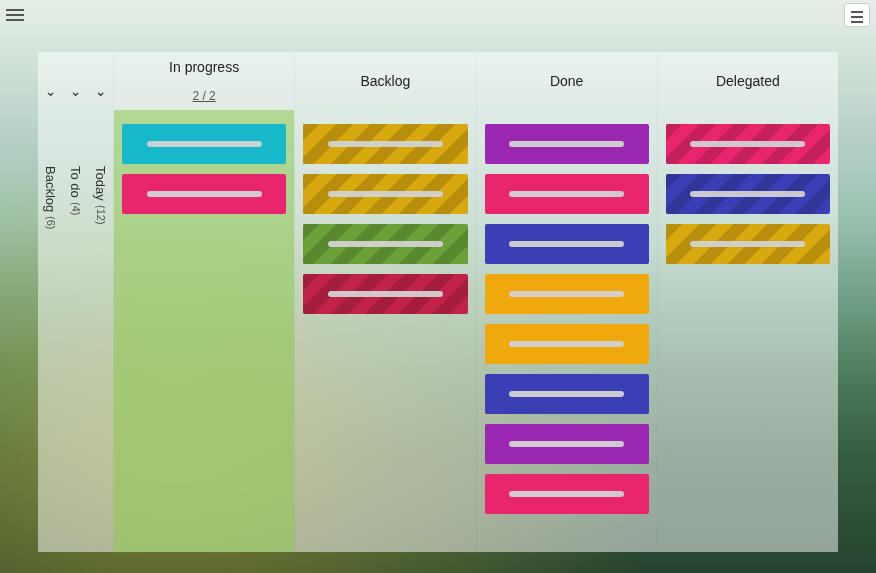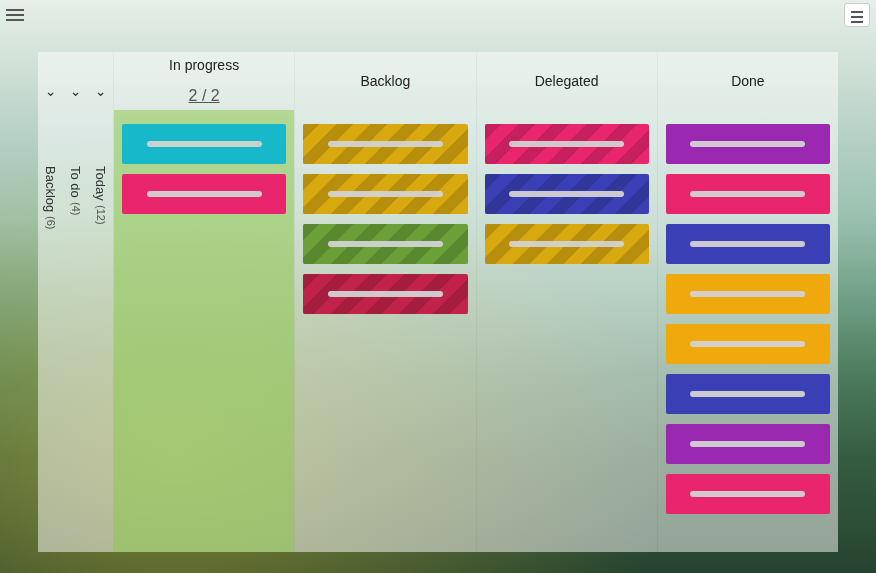--- a/index.html
+++ b/index.html
@@ -54,21 +54,21 @@
   }
   .col {
     flex:1; display:flex; flex-direction:column;
     border-left: 1px solid rgba(0,0,0,0.04);
     min-width:0;
   }
   .col-header {
     height: 58px; display:flex; flex-direction:column; align-items:center; justify-content:center;
     font-size: 14px; color:#222;
   }
-  .col-header .sub { font-size:16px; color:#555; margin-top:14px;text-decoration:underline; }
+  .col-header .sub { font-size:12px; color:#555; margin-top:14px;text-decoration:underline; }
   .col-body {
     flex:1; padding: 4px; overflow:hidden;
   }
   .col-body.wip-ok { background: rgba(140,200,80,0.55); }
   .card {
     height: 40px; margin: 10px 4px; border-radius:2px; position:relative;
     display:flex; align-items:center; justify-content:center; cursor:pointer;
   }
   .card.hatched::after {
     content:""; position:absolute; inset:0;
@@ -151,60 +151,60 @@
           <div class="card c-green hatched">
             <div class="bar"></div>
           </div>
           <div class="card c-red hatched">
             <div class="bar"></div>
           </div>
         </div>
     </div>
     <div class="col">
       <div class="col-header">
+        <span>Done</span>
+      </div>
+      <div class="col-body">
+          <div class="card c-purple">
+            <div class="bar"></div>
+          </div>
+          <div class="card c-pink">
+            <div class="bar"></div>
+          </div>
+          <div class="card c-blue">
+            <div class="bar"></div>
+          </div>
+          <div class="card c-amber">
+            <div class="bar"></div>
+          </div>
+          <div class="card c-amber">
+            <div class="bar"></div>
+          </div>
+          <div class="card c-blue">
+            <div class="bar"></div>
+          </div>
+          <div class="card c-purple">
+            <div class="bar"></div>
+          </div>
+          <div class="card c-pink">
+            <div class="bar"></div>
+          </div>
+        </div>
+    </div>
+    <div class="col">
+      <div class="col-header">
         <span>Delegated</span>
       </div>
       <div class="col-body">
           <div class="card c-pink hatched">
             <div class="bar"></div>
           </div>
           <div class="card c-blue hatched">
             <div class="bar"></div>
           </div>
           <div class="card c-gold hatched">
             <div class="bar"></div>
           </div>
         </div>
     </div>
-    <div class="col">
-      <div class="col-header">
-        <span>Done</span>
-      </div>
-      <div class="col-body">
-          <div class="card c-purple">
-            <div class="bar"></div>
-          </div>
-          <div class="card c-pink">
-            <div class="bar"></div>
-          </div>
-          <div class="card c-blue">
-            <div class="bar"></div>
-          </div>
-          <div class="card c-amber">
-            <div class="bar"></div>
-          </div>
-          <div class="card c-amber">
-            <div class="bar"></div>
-          </div>
-          <div class="card c-blue">
-            <div class="bar"></div>
-          </div>
-          <div class="card c-purple">
-            <div class="bar"></div>
-          </div>
-          <div class="card c-pink">
-            <div class="bar"></div>
-          </div>
-        </div>
-    </div>
   </div>
 
 </div>
 
 </body></html>

